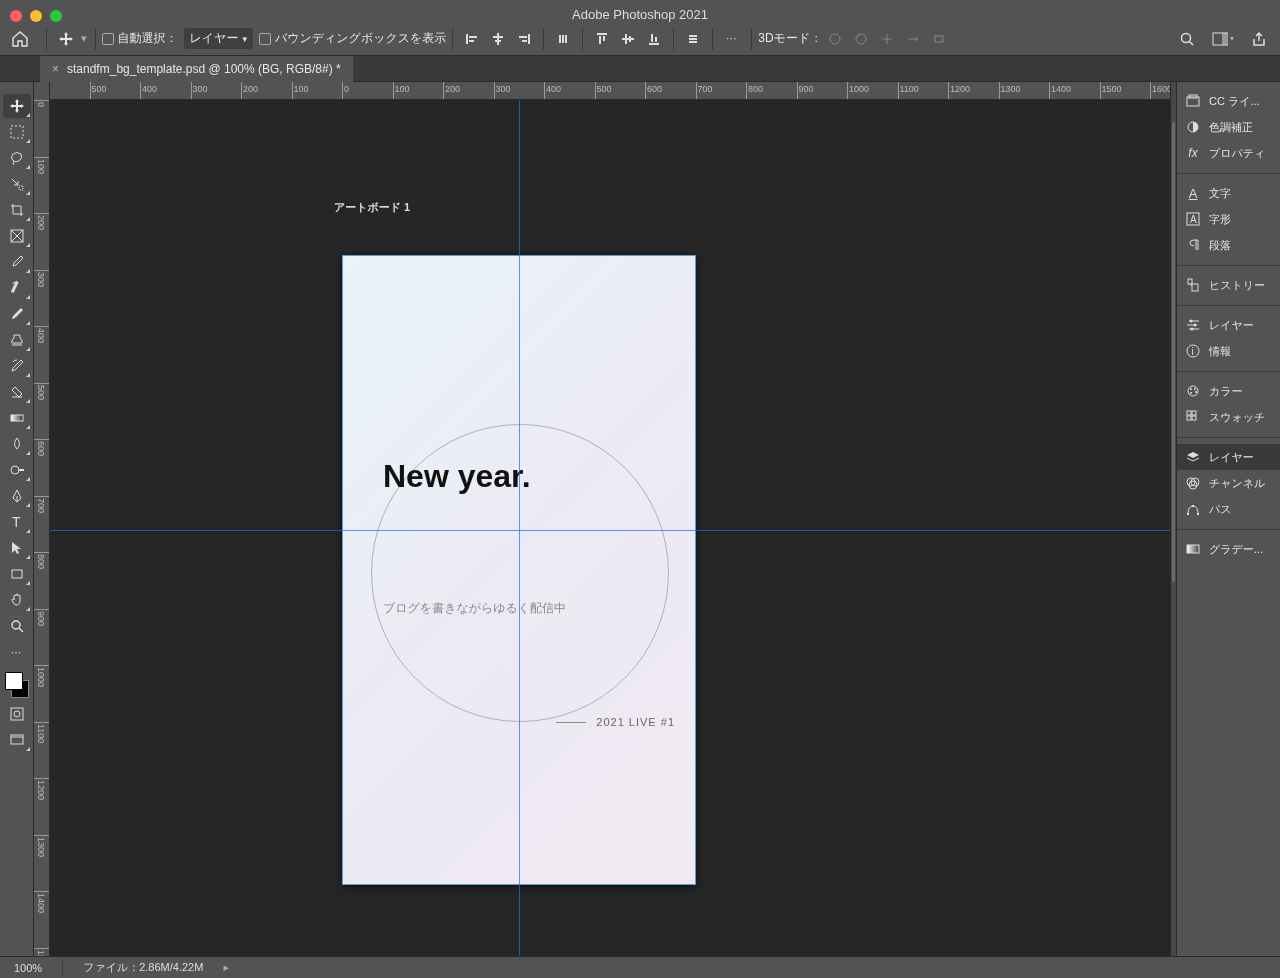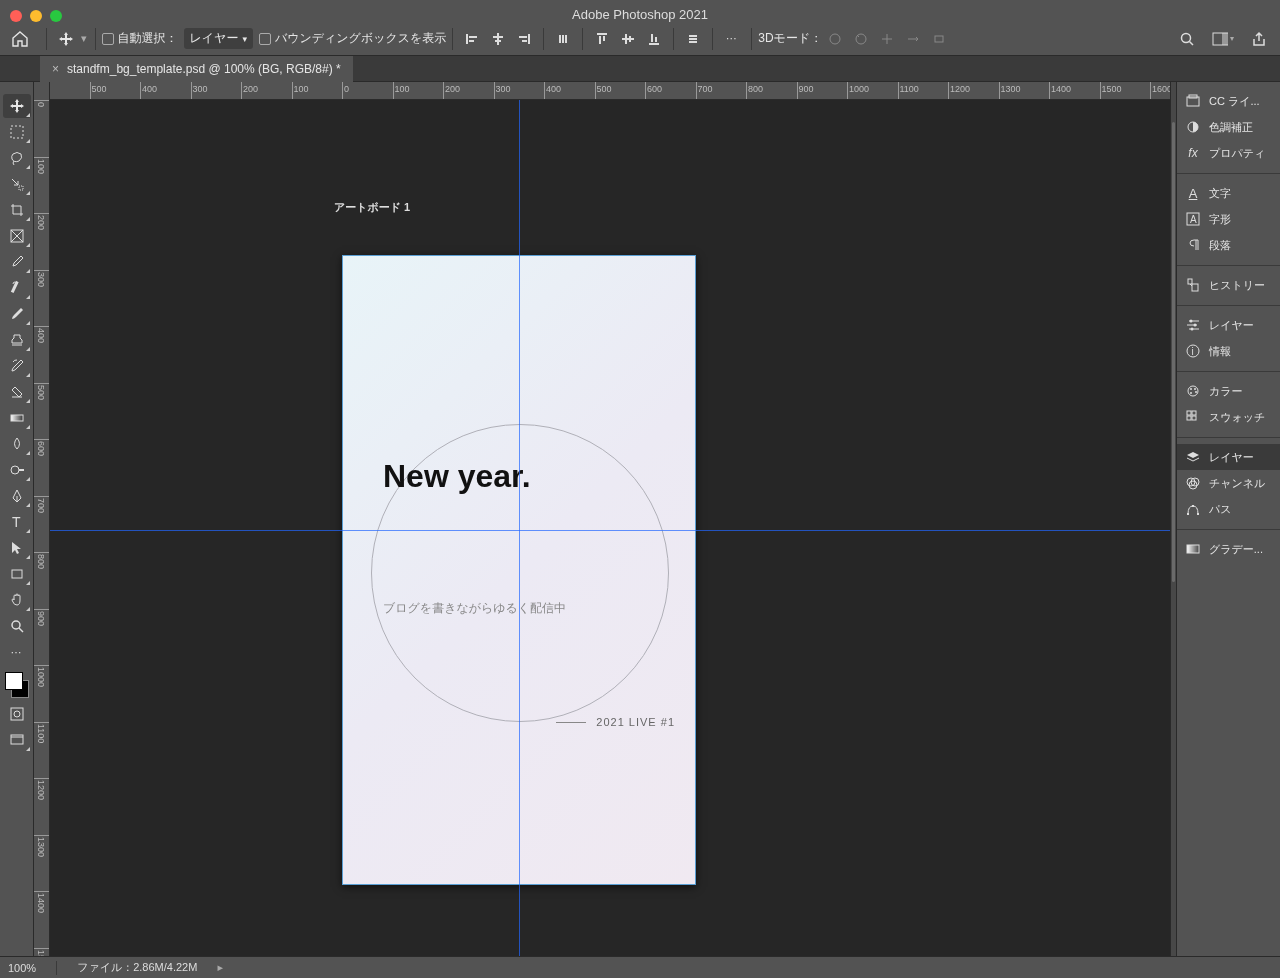--- a/index.html
+++ b/index.html
@@ -61,21 +61,21 @@
 
 
 .rightcol { width:104px; background:#535353; border-left:1px solid #2a2a2a; display:flex; flex-direction:column; padding-top:6px;}
 .rpanel-item { height:26px; display:flex; align-items:center; gap:8px; padding:0 8px; color:#e6e6e6; font-size:11px; }
 .rpanel-item.active { background:#3a3a3a; }
 .rpanel-gap { height:8px; border-bottom:1px solid #3a3a3a; margin-bottom:6px; }
 .rightscroll { width:6px; background:#484848; border-left:1px solid #2a2a2a; position:relative;}
 .rightscroll .thumb { position:absolute; left:1px; right:1px; top:40px; height:460px; background:#6a6a6a; border-radius:3px; }
 
 
-.statusbar { height:22px; background:#535353; display:flex; align-items:center; padding:0 8px; border-top:1px solid #2a2a2a; color:#ddd; font-size:11px; gap:20px;}
+.statusbar { height:22px; background:#535353; display:flex; align-items:center; padding:0 14px; border-top:1px solid #2a2a2a; color:#ddd; font-size:11px; gap:20px;}
 .statusbar .sep2 { width:1px; height:14px; background:#3a3a3a;}
 .statusbar .chev { color:#aaa; }
 
 svg { display:block; }
 </style>
 </head>
 <body>
 
 <div class="titlebar">
   <div class="traffic">

